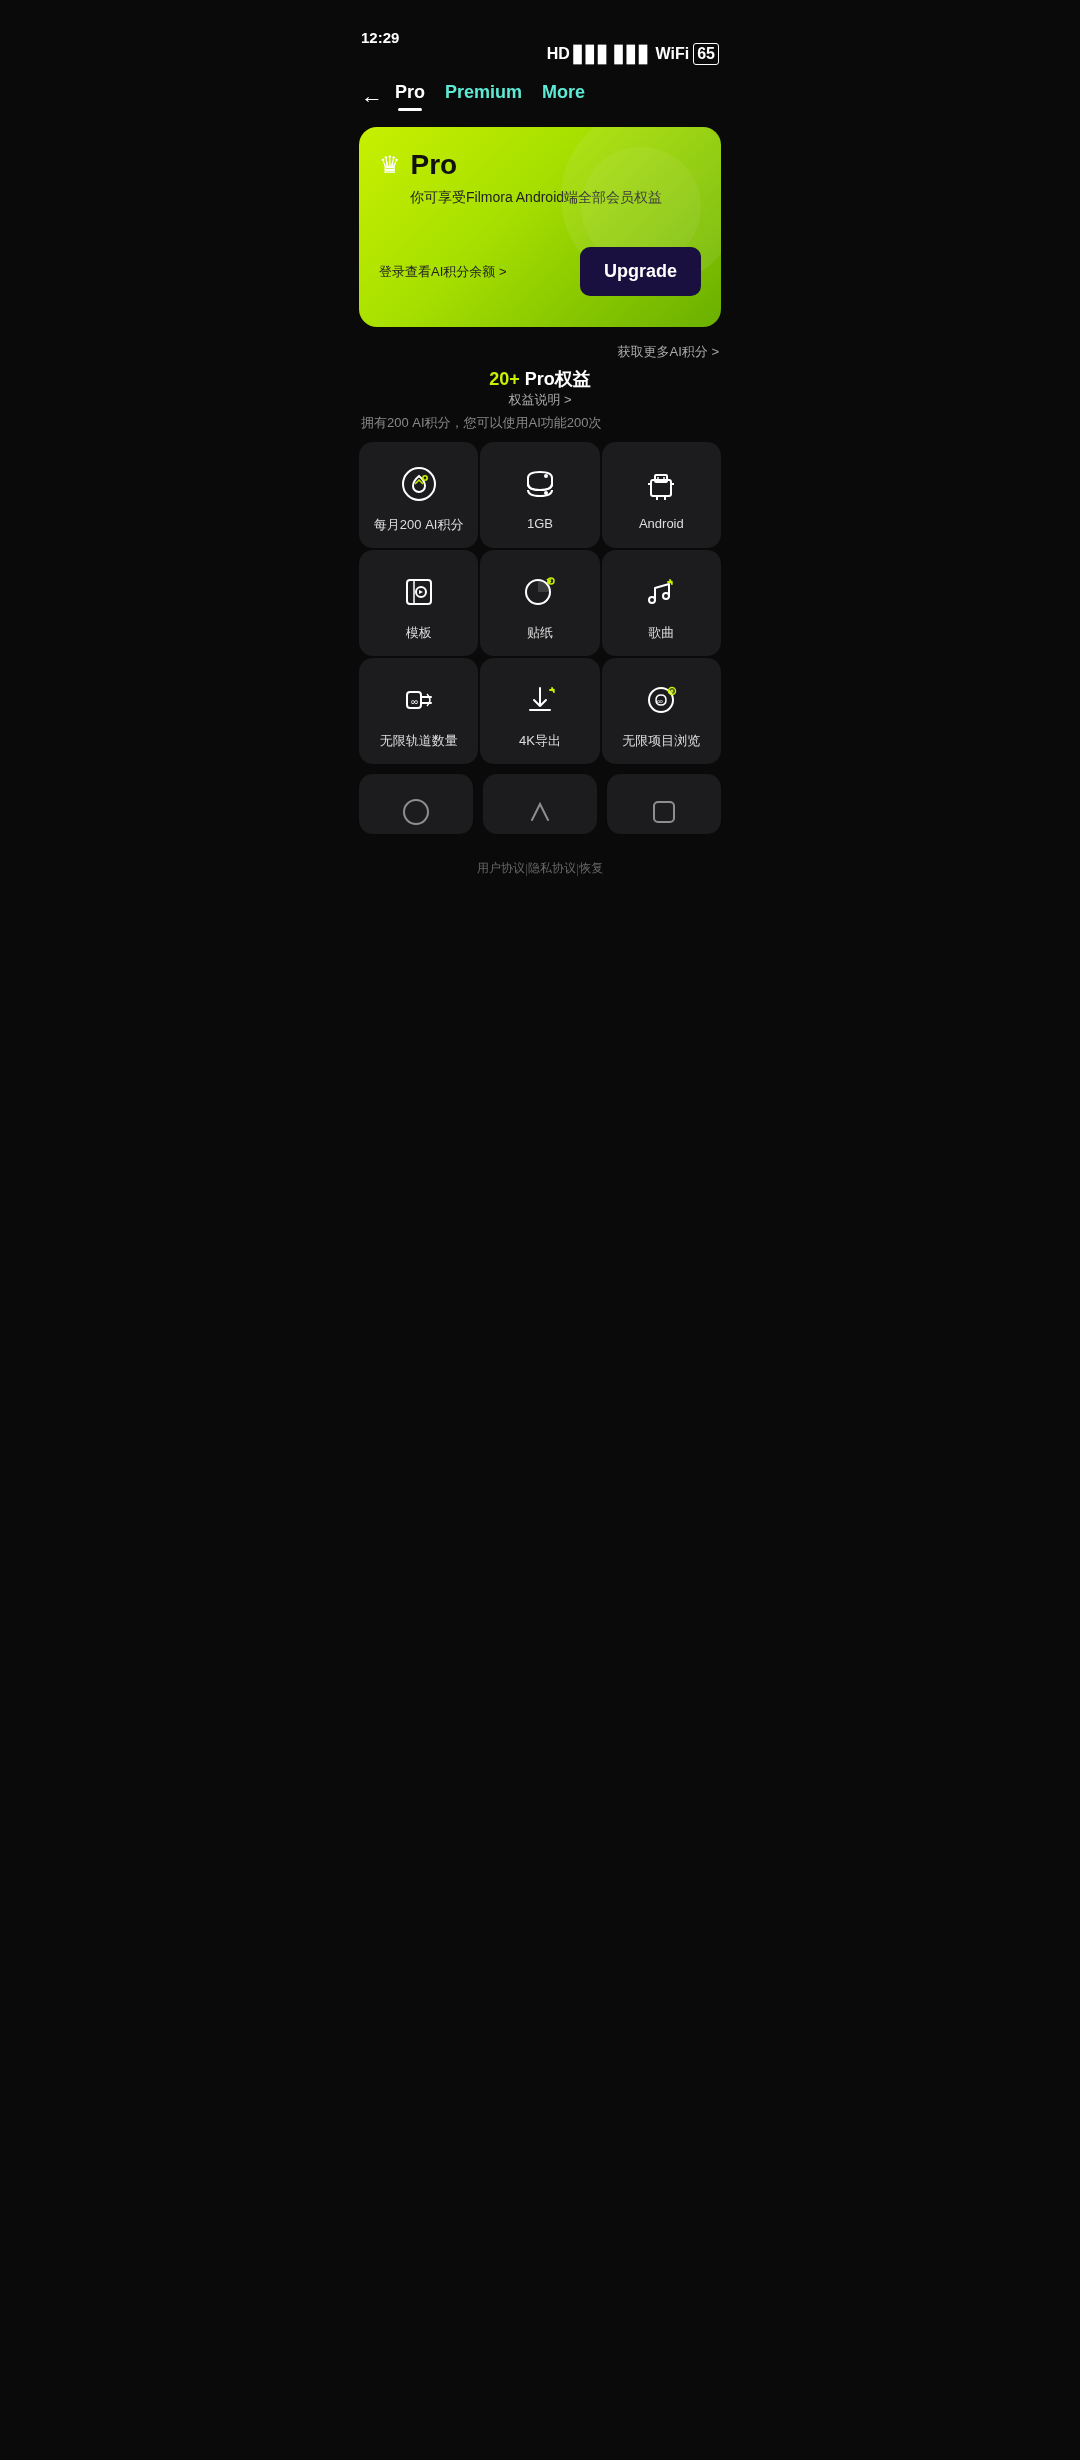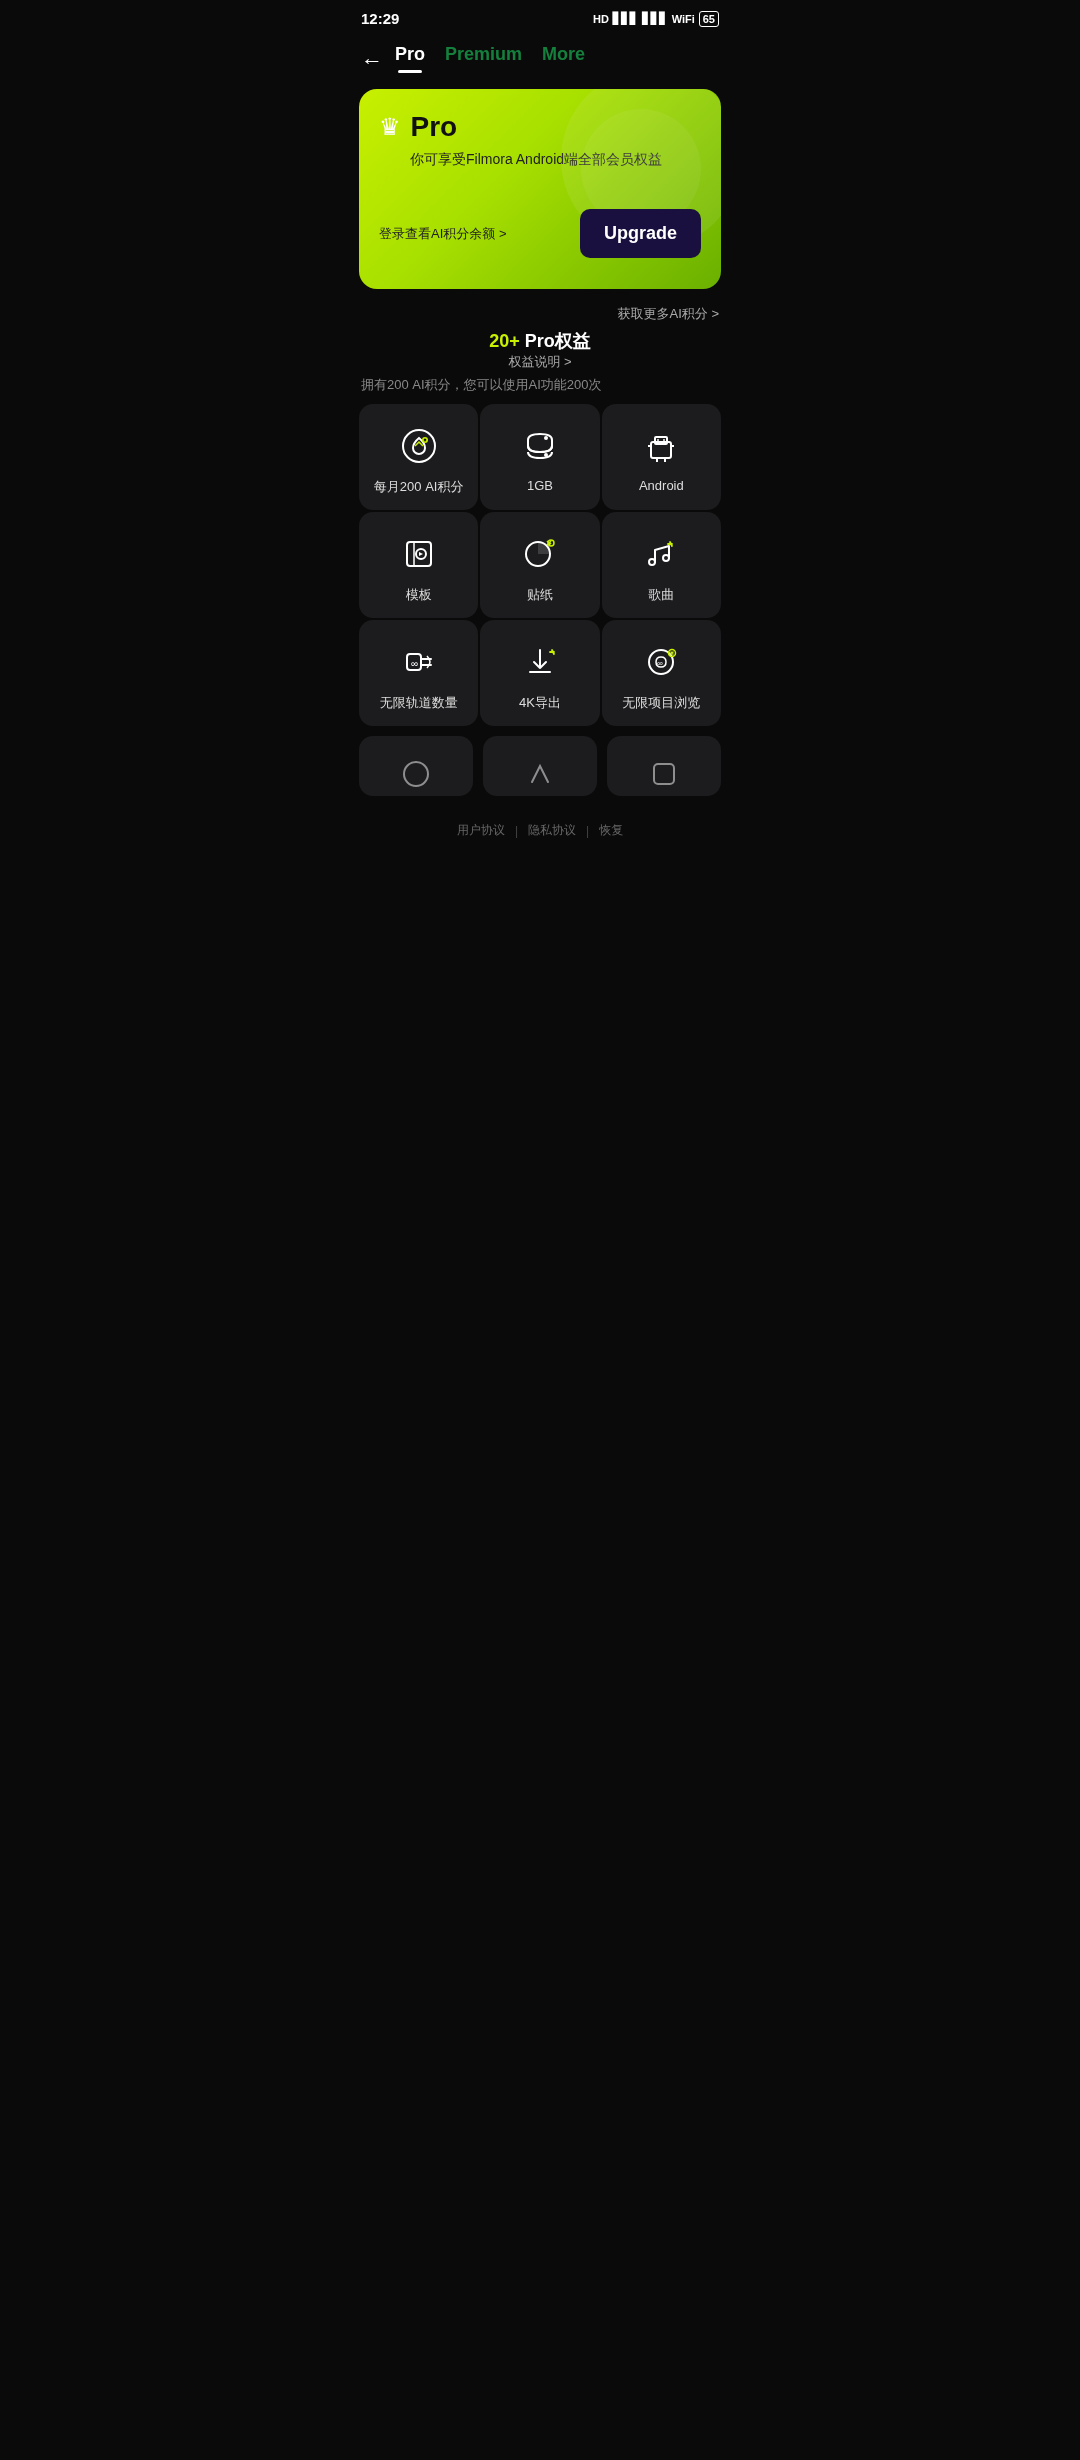--- a/index.html
+++ b/index.html
@@ -24,21 +24,21 @@
       font-size: 13px;
       font-weight: 600;
     }
     .status-left { font-size: 15px; font-weight: 700; }
     .status-right {
       display: flex;
       align-items: center;
       gap: 4px;
       font-size: 11px;
     }
-    .status-right span { font-size: 11px; }
+    .status-right span { font-size: 16px; margin-top: 33px; }
     .battery-box {
       border: 1.5px solid #fff;
       border-radius: 3px;
       padding: 1px 3px;
       font-size: 10px;
       font-weight: 700;
     }
 
     
     .nav-bar {
@@ -54,21 +54,21 @@
       cursor: pointer;
     }
     .nav-tabs {
       display: flex;
       gap: 20px;
       flex: 1;
     }
     .nav-tab {
       font-size: 18px;
       font-weight: 600;
-      color: #15803d;
+      color: #5eead4;
       padding-bottom: 8px;
       cursor: pointer;
       position: relative;
     }
     .nav-tab.active {
       color: #fff;
     }
     .nav-tab.active::after {
       content: '';
       position: absolute;
@@ -227,21 +227,20 @@
       font-size: 13px;
       color: #ddd;
       text-align: center;
     }
 
     
     .footer {
       display: flex;
       justify-content: center;
       align-items: center;
-      gap: 10px;
       padding: 16px;
       color: #666;
       font-size: 12px;
       margin-top: 10px;
     }
     .footer-sep {
       color: #444;
     }
 
     

